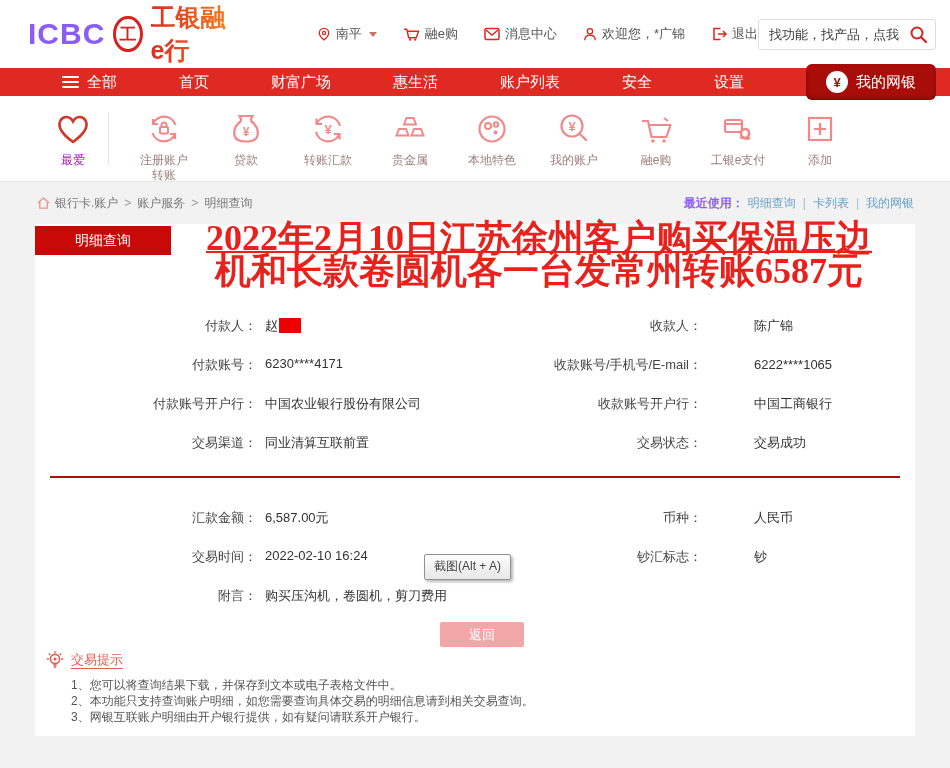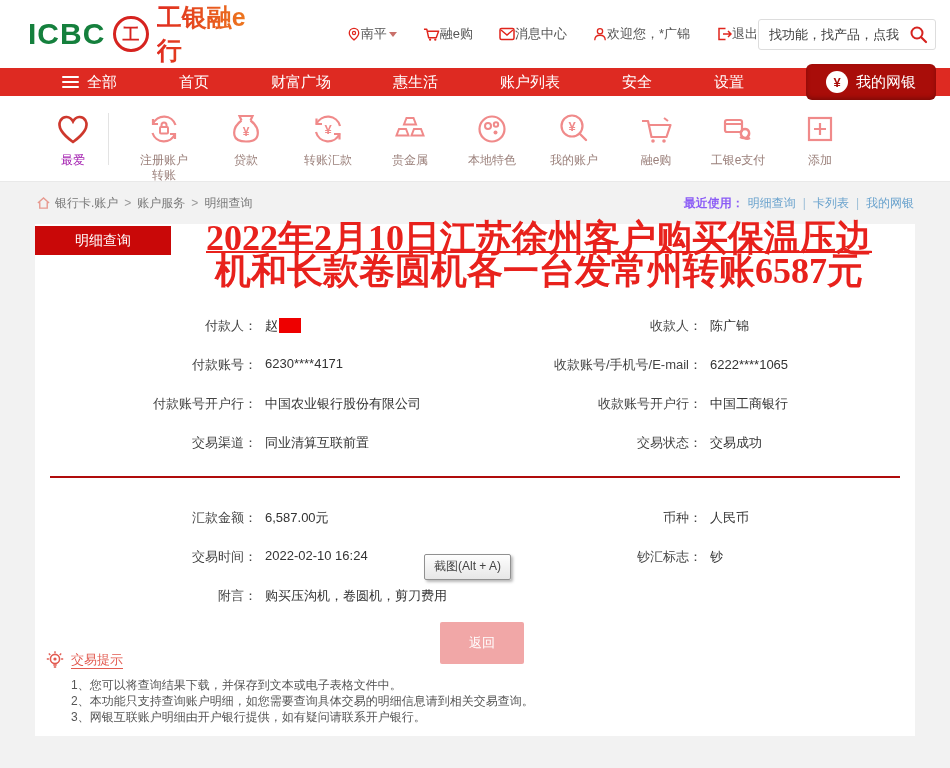--- a/index.html
+++ b/index.html
@@ -2,25 +2,25 @@
 <html><head>
 <meta charset="utf-8">
 <style>
   * { margin:0; padding:0; box-sizing:border-box; }
   html,body { width:950px; height:768px; overflow:hidden; }
   body { background:#f2f2f2; font-family:"Liberation Sans","DejaVu Sans",sans-serif; position:relative; }
 
   
   .topbar { height:68px; background:#ffffff; display:flex; align-items:center; padding:0 14px 0 28px; }
   .logo-wrap { display:flex; align-items:center; gap:8px; }
-  .logo-icbc { font-size:30px; font-weight:bold; color:#15803d; letter-spacing:1px; }
+  .logo-icbc { font-size:30px; font-weight:bold; color:#8b5cf6; letter-spacing:1px; }
   .logo-emblem { width:36px; height:36px; border:3px solid #d6231f; border-radius:50%; display:flex; align-items:center; justify-content:center; color:#d6231f; font-weight:bold; font-size:17px; }
   .logo-brand { font-size:25px; font-weight:bold; background:linear-gradient(90deg,#e02a1f,#f08a1e); -webkit-background-clip:text; background-clip:text; color:transparent; }
   .top-links { display:flex; align-items:center; gap:26px; margin-left:78px; font-size:13px; color:#555; white-space:nowrap; }
-  .tl-item { display:flex; align-items:center; cursor:pointer; }
+  .tl-item { display:flex; align-items:center; gap:5px; cursor:pointer; }
   .caret-down { width:0; height:0; border-left:4px solid transparent; border-right:4px solid transparent; border-top:5px solid #c9706a; margin-left:2px; }
   .searchbox { margin-left:auto; position:relative; }
   .searchbox input { width:178px; height:31px; border:1px solid #ddd; border-radius:3px; padding:0 32px 0 10px; font-size:13px; color:#333; outline:none; background:#fff; }
   .searchbox input::placeholder { color:#3a3a3a; opacity:1; }
   .search-ico { position:absolute; right:8px; top:6px; cursor:pointer; }
 
   
   .nav { height:28px; background:#de2a22; display:flex; align-items:center; color:#fff; padding:0 14px 0 50px; }
   .nav-item { font-size:15px; margin-right:0; cursor:pointer; display:flex; align-items:center; gap:8px; flex:0 0 auto; }
   .nav-spacer { flex:1; }
@@ -49,31 +49,31 @@
 
   
   .card { position:relative; margin:0 35px; width:880px; height:512px; background:#fff; }
   .tab-red { position:absolute; top:2px; left:0; width:136px; height:29px; background:#c90808; color:#fff; font-size:14px; display:flex; align-items:center; justify-content:center; }
   .headline { position:absolute; top:-2px; left:128px; width:752px; text-align:center; color:#e8211c; font-family:"Liberation Serif","DejaVu Serif",serif; font-weight:bold; font-size:36px; line-height:33px; white-space:nowrap; }
   .headline .l1 { text-decoration:underline; text-decoration-thickness:2px; }
 
   .rows { position:absolute; top:82px; left:0; right:0; }
   .drow { height:39px; display:flex; align-items:center; font-size:13px; }
   .cell-l { width:405px; display:flex; align-items:flex-start; }
-  .cell-r { flex:1; display:flex; align-items:center; }
+  .cell-r { flex:1; display:flex; align-items:center;gap:44px; }
   .flabel { width:222px; text-align:right; color:#444; flex:0 0 auto; }
   .flabel-r { width:262px; text-align:right; color:#444; flex:0 0 auto; }
   .fvalue { margin-left:8px; color:#333; }
   .redact { display:inline-block; width:22px; height:15px; background:#ee0000; margin-left:1px; vertical-align:-3px; }
   .mid-divider { height:2px; background:#b00c0c; margin:14px 15px 20px 15px; }
 
   .tooltip { position:absolute; left:389px; top:330px; padding:3px 9px 4px; font-size:12px; color:#444;
     background:linear-gradient(#fefefe,#e7e7e7); border:1px solid #919191; border-radius:2px; box-shadow:2px 2px 3px rgba(0,0,0,.28); }
 
-  .back-btn { position:absolute; left:405px; top:398px; width:84px; height:42px; background:#f1a7a7; color:#fff; font-size:13px; border:none; border-radius:2px; cursor:pointer; font-family:inherit; }
+  .back-btn { position:absolute; left:405px; top:398px; width:84px; height:25px; background:#f1a7a7; color:#fff; font-size:13px; border:none; border-radius:2px; cursor:pointer; font-family:inherit; }
 
   .tips { position:absolute; left:10px; top:426px; right:18px; }
   .tips-title { display:flex; align-items:center; gap:6px; }
   .tips-title span { color:#e25a50; font-size:13px; text-decoration:underline; text-underline-offset:4px; }
   .tips-list { margin-top:7px; font-size:12px; color:#555; line-height:16px; padding-left:26px; }
 
   svg { display:block; }
 </style>
 </head>
 <body>

